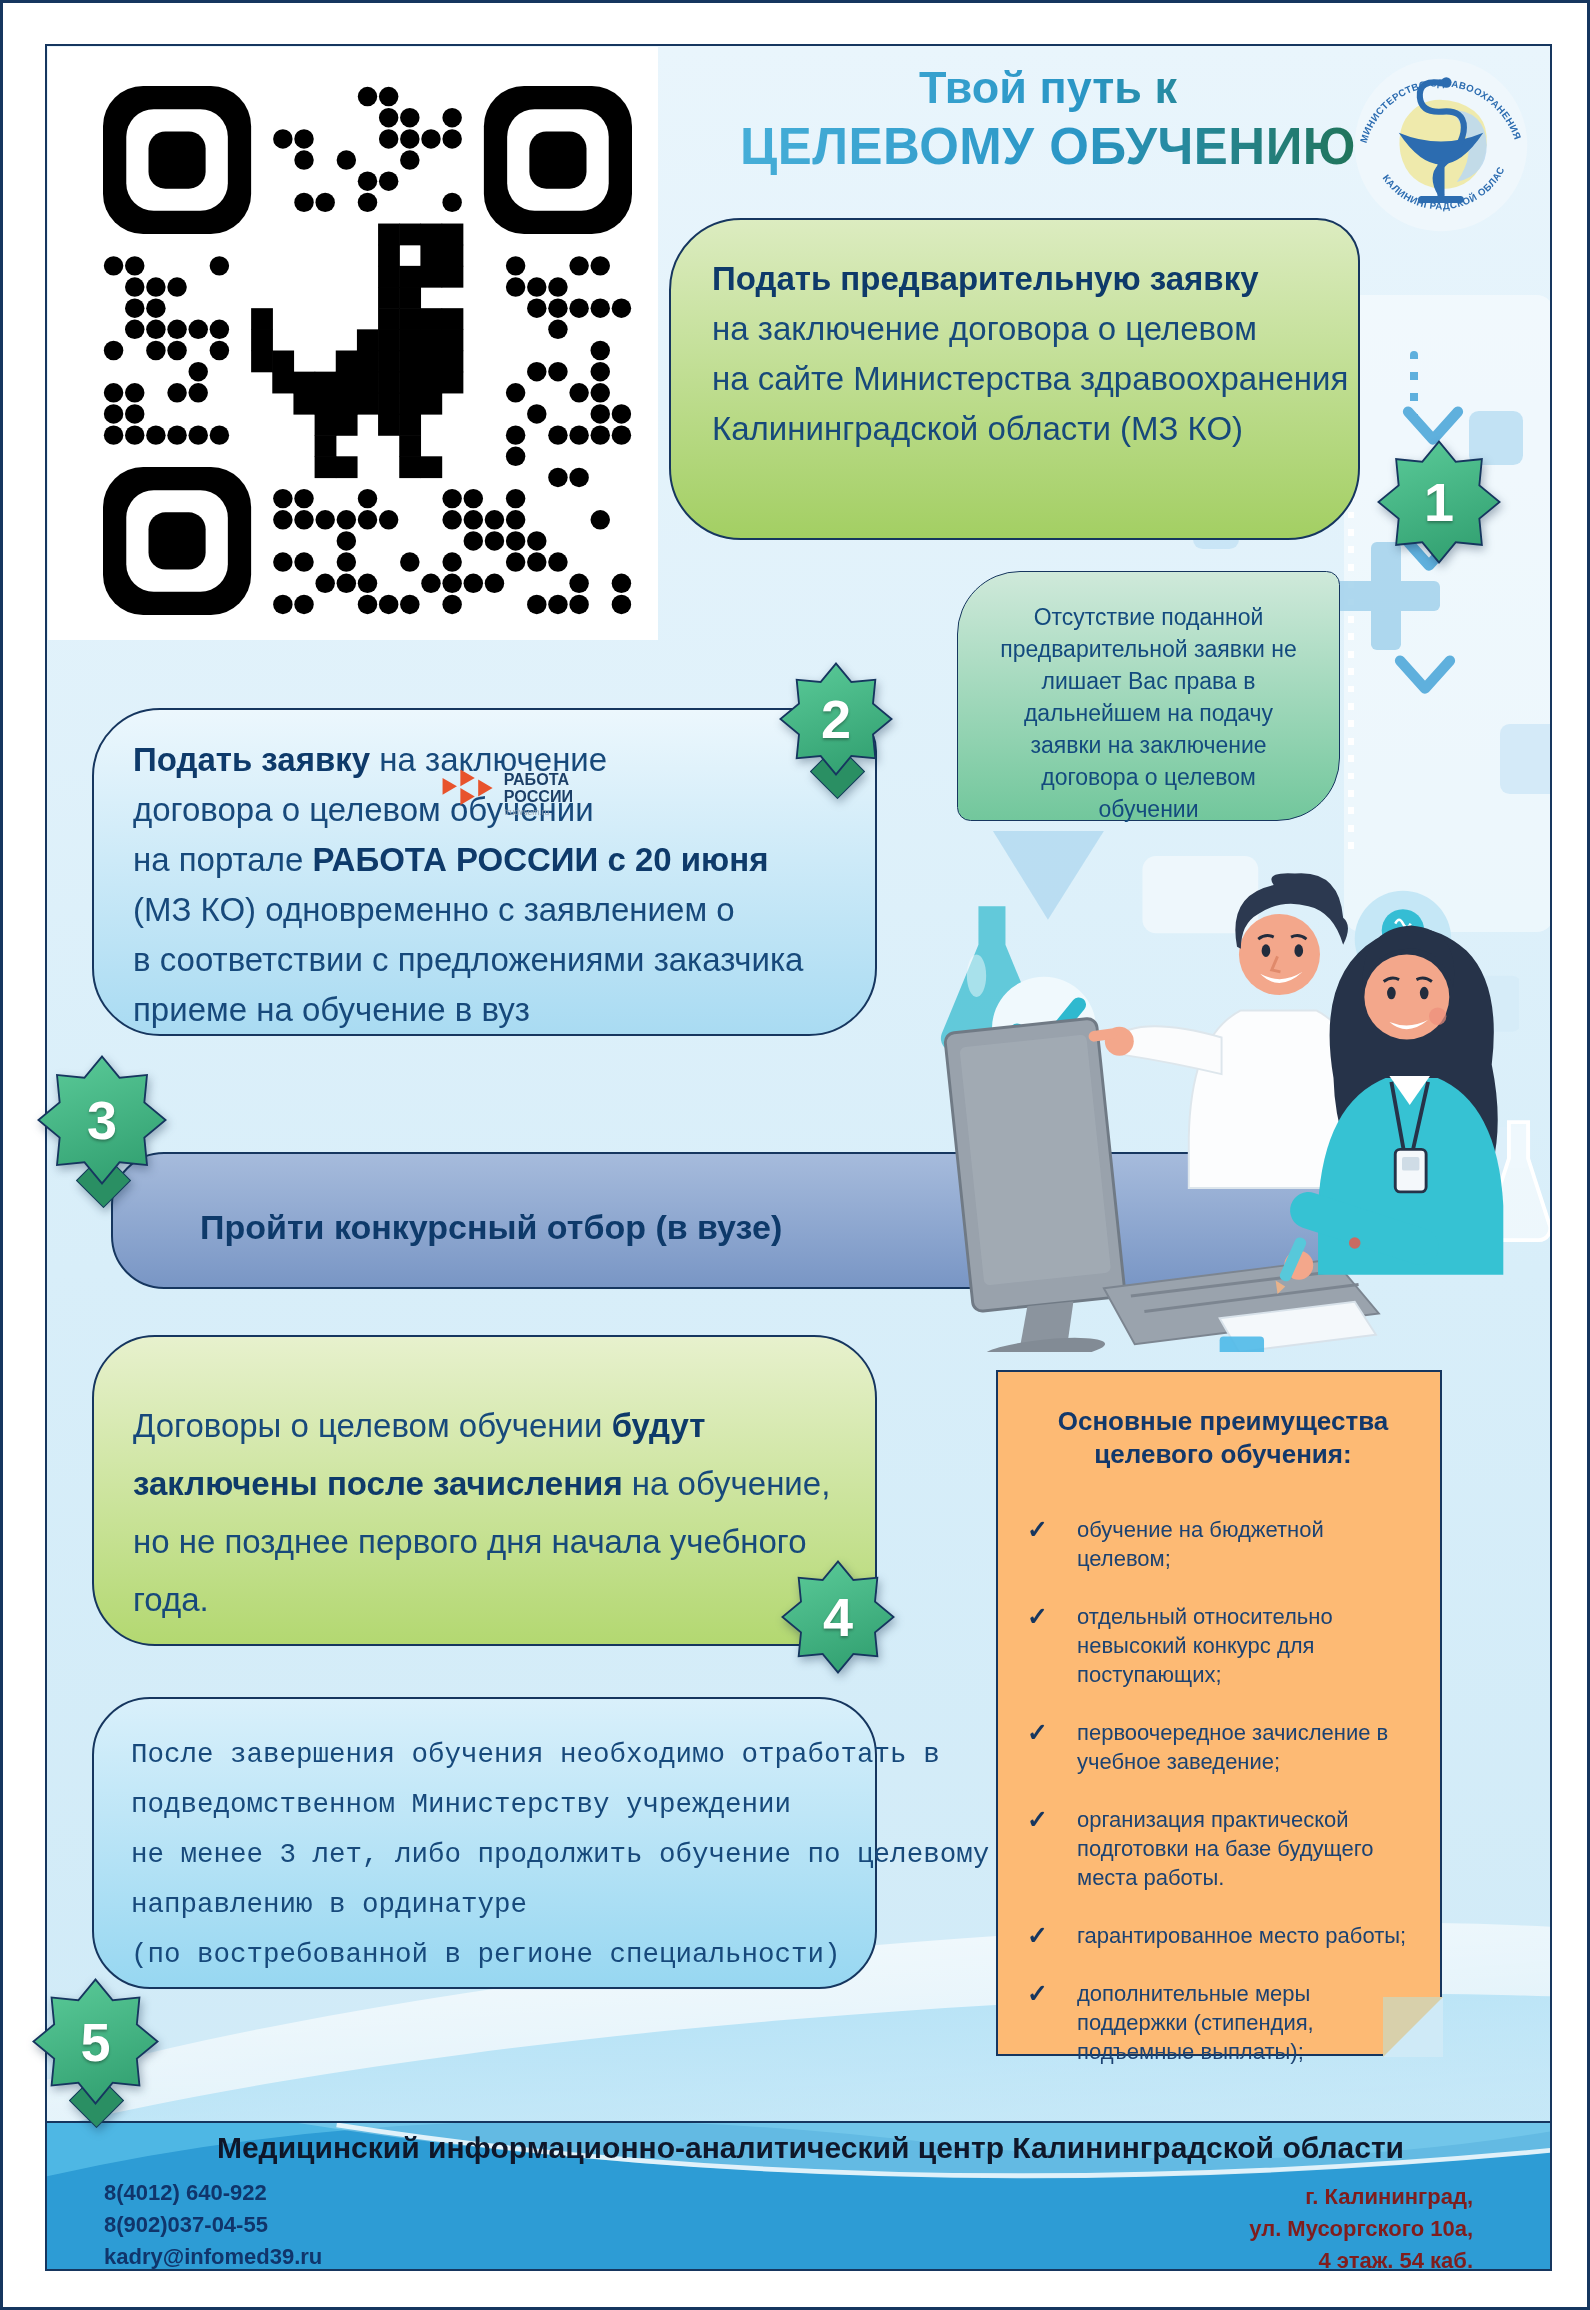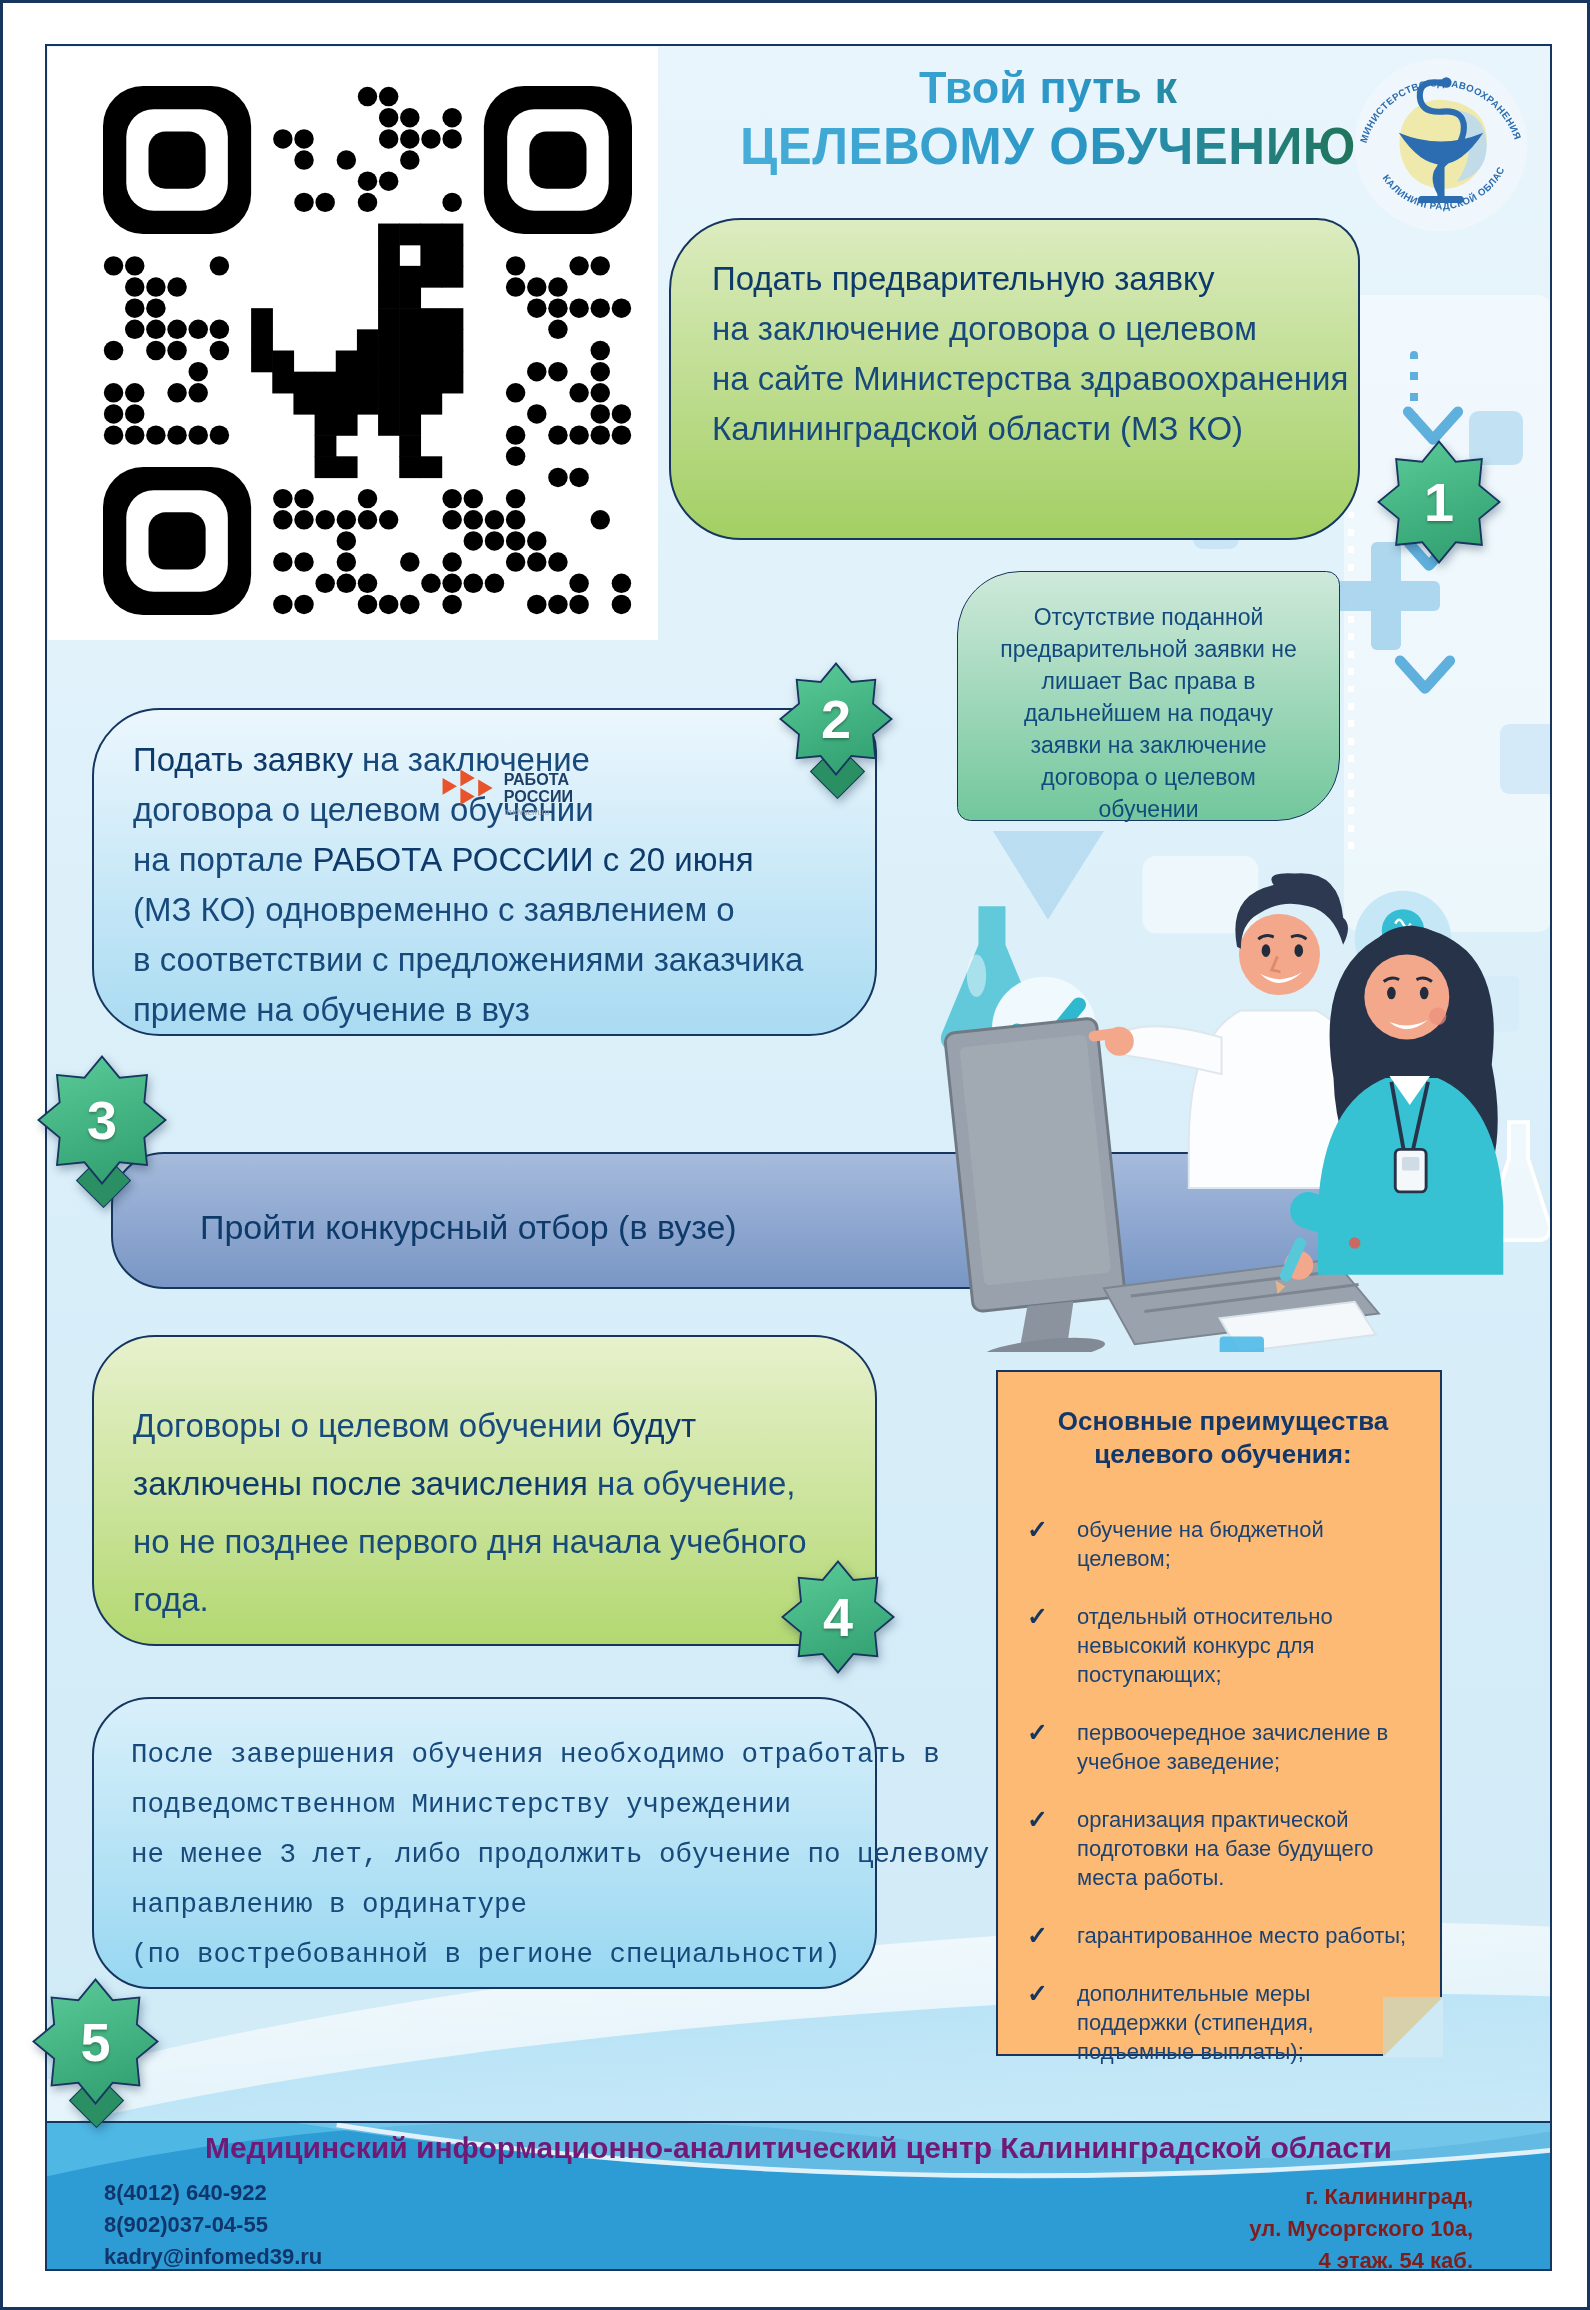--- a/index.html
+++ b/index.html
@@ -21,21 +21,21 @@
   .deco-square{position:absolute;border-radius:9.7px;}
   .waveA{position:absolute;left:-212px;top:1900px;width:2076px;height:319px;border-radius:50%;
          background:linear-gradient(180deg,rgba(255,255,255,.65),rgba(255,255,255,0));transform:rotate(-5deg);}
   .waveB{position:absolute;left:-251px;top:1965px;width:2221px;height:319px;border-radius:50%;
          background:linear-gradient(180deg,rgba(170,222,245,.75),rgba(170,222,245,0));transform:rotate(-4deg);}
   .footer-band{position:absolute;left:0;bottom:0;width:100%;height:148px;background:#2d9cd5;border-top:2.9px solid #16365f;box-sizing:border-box;}
   .footer-band svg{position:absolute;left:0;top:0;}
   
   .box{position:absolute;box-sizing:border-box;border:2.9px solid #16365f;}
   .line{white-space:nowrap;color:#17497b;}
-  .b{font-weight:normal;color:#0e3a6a;margin-top:40px;}
+  .b{font-weight:bold;color:#0e3a6a;margin-top:40px;}
   .qr-backing{position:absolute;left:45px;top:44px;width:610px;height:593px;background:#ffffff;}
   .qr{position:absolute;left:100px;top:83px;width:529px;height:529px;}
   .title{position:absolute;left:736px;top:58px;width:618px;text-align:center;font-weight:bold;line-height:1.22;}
   .title .t1{font-size:45px;}
   .title .t2{font-size:51px;letter-spacing:0.5px;}
   .title .t1,.title .t2{background:linear-gradient(90deg,#46aed8 0%,#2a96c6 55%,#20745a 100%);
         -webkit-background-clip:text;background-clip:text;color:transparent;}
   .logo{position:absolute;left:1350px;top:54px;width:176px;height:176px;}
   .box1{left:666px;top:215px;width:691px;height:322px;border-radius:72px 43px 72px 72px;
         background:linear-gradient(180deg,#dcecc0 0%,#a3cf63 100%);padding:34px 0 0 41px;font-size:33px;}
@@ -67,21 +67,21 @@
   .bitem .check{width:50px;flex:0 0 50px;color:#16365f;font-size:25px;font-weight:bold;}
   .star{position:absolute;filter:drop-shadow(2.9px 4.8px 4.8px rgba(15,40,70,.35));z-index:9;}
   .star .shape{position:absolute;inset:0;background:#16365f;
      clip-path:polygon(50% 0%,63.8% 16.7%,85.4% 14.6%,83.3% 36.2%,100% 50%,83.3% 63.8%,85.4% 85.4%,63.8% 83.3%,50% 100%,36.2% 83.3%,14.6% 85.4%,16.7% 63.8%,0% 50%,16.7% 36.2%,14.6% 14.6%,36.2% 16.7%);}
   .star .shape::after{content:"";position:absolute;inset:2.9px;clip-path:inherit;background:linear-gradient(160deg,#5bcb99 0%,#2e9c6d 100%);}
   .star .num{position:absolute;inset:0;display:flex;align-items:center;justify-content:center;
      color:#fff;font-weight:bold;font-size:54px;text-shadow:0 1.9px 2.9px rgba(0,0,0,.3);}
   .star .tail{position:absolute;left:50%;bottom:-15.4px;width:37px;height:37px;margin-left:-18.3px;
      background:#2a8f63;border:1.9px solid #16365f;transform:rotate(45deg);z-index:-1;}
   .footer-title{position:absolute;left:42px;top:2128px;width:1507px;text-align:center;
-     font-size:30px;font-weight:bold;color:#701a75;z-index:5;}
+     font-size:30px;font-weight:bold;color:#0f172a;z-index:5;padding-left:12px;}
   .footer-contacts{position:absolute;left:101px;top:2174px;font-size:22px;font-weight:bold;color:#10356b;line-height:32px;z-index:5;}
   .footer-address{position:absolute;right:114px;top:2178px;text-align:right;font-size:22px;font-weight:bold;color:#7f1d1d;line-height:32px;z-index:5;}
 </style>
 </head>
 <body>
 
 <div class="page">
   <div class="panel">
 
     <div class="right-strip"></div>

